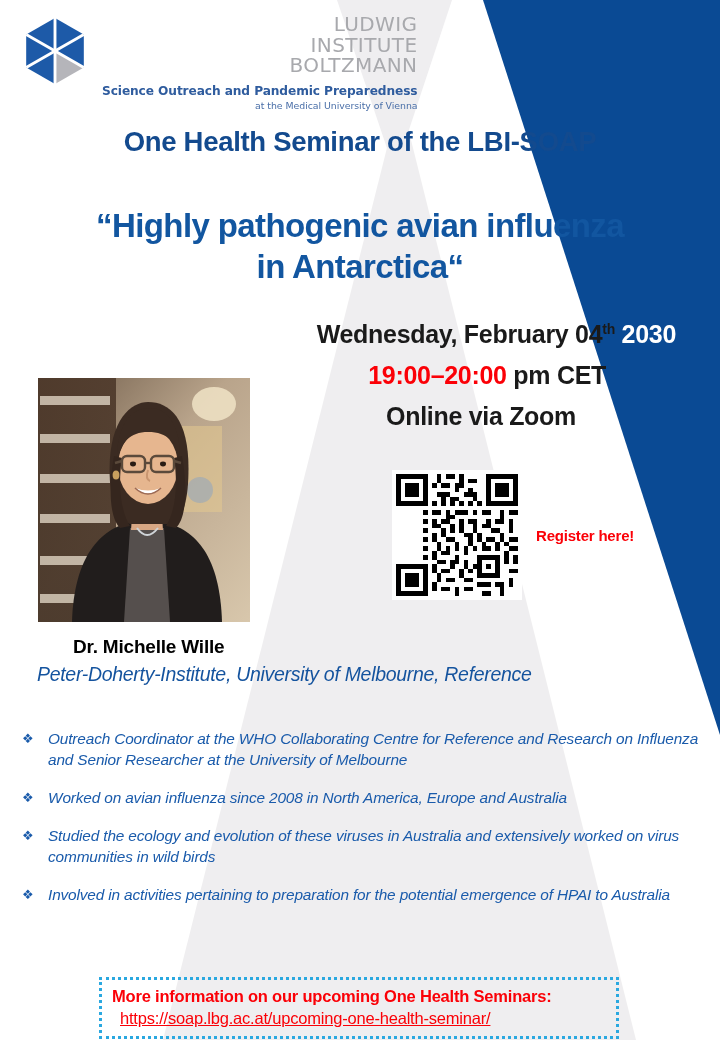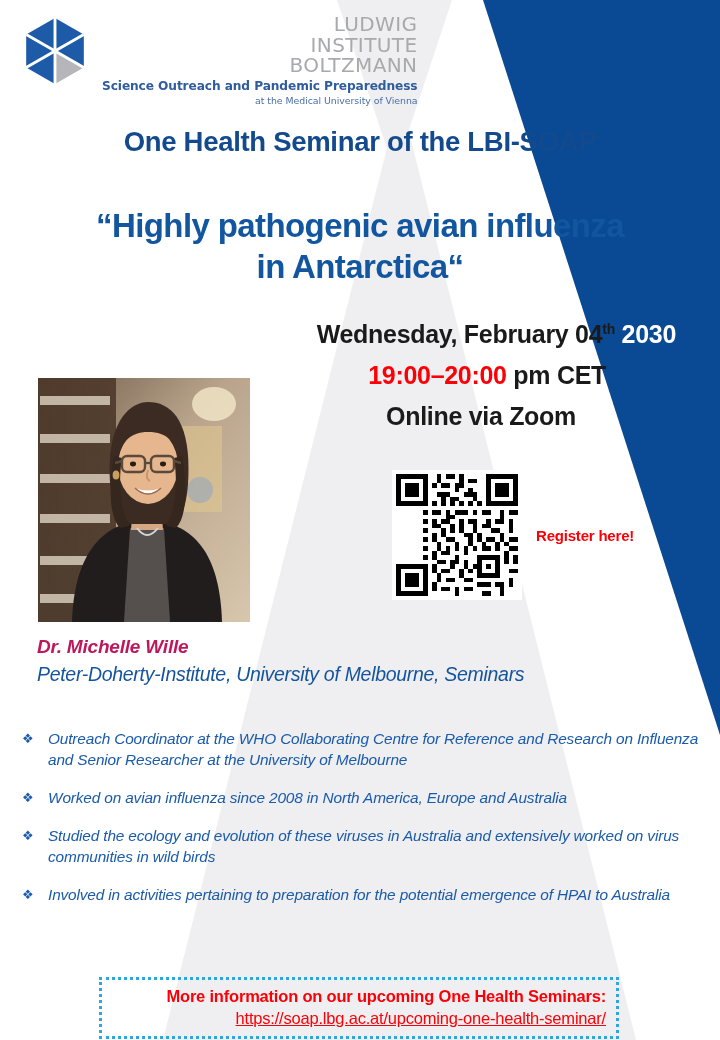--- a/index.html
+++ b/index.html
@@ -20,21 +20,21 @@
   .logo-mark{width:74px;height:72px;flex:0 0 auto;margin-top:3px;}
   .logo-text{padding-top:2px;}
   .logo-word{
     font-family:"DejaVu Sans",sans-serif;
     font-size:20px;line-height:20.5px;letter-spacing:.4px;
     color:#a8a9ad;font-weight:400;
   }
   .logo-sub{
     font-family:"DejaVu Sans",sans-serif;
     font-size:12.2px;line-height:15px;font-weight:700;color:#2f5c9e;
-    margin-top:3px;letter-spacing:-0.1px;
+    margin-top:8px;letter-spacing:-0.1px;
   }
   .logo-sub2{
     font-family:"DejaVu Sans",sans-serif;
     font-size:9.4px;line-height:12px;font-weight:400;color:#4a6fa8;
     margin-top:1px;letter-spacing:-0.05px;
   }
 
   
   .headline{
     position:absolute;left:0;top:126px;width:720px;z-index:6;
@@ -88,21 +88,21 @@
     position:absolute;left:536px;top:527px;z-index:6;
     font-family:"Liberation Sans",sans-serif;
     font-weight:700;font-size:15px;color:#fb0007;letter-spacing:-0.2px;
     white-space:nowrap;
   }
 
   
   .speaker{position:absolute;left:37px;top:636px;z-index:6;}
   .speaker-name{
     font-family:"Liberation Sans",sans-serif;
-    font-weight:700;font-style:italic;font-size:19px;color:#be185d;letter-spacing:-0.2px;
+    font-weight:700;font-size:19px;color:#000000;letter-spacing:-0.2px;margin-left:36px;
   }
   .speaker-aff{
     margin-top:5px;
     font-family:"Liberation Sans",sans-serif;
     font-style:italic;font-weight:400;font-size:19.5px;color:#14539e;letter-spacing:-0.3px;
   }
 
   
   .bullets{position:absolute;left:22px;top:728px;width:680px;z-index:6;}
   .bullet{display:flex;align-items:flex-start;margin-bottom:17px;}
@@ -116,21 +116,21 @@
     font-style:italic;font-size:15.4px;line-height:21px;color:#1a5bab;
     letter-spacing:-0.15px;
   }
 
   
   .footer-box{
     position:absolute;left:99px;top:977px;width:520px;z-index:7;
     border:3px dotted #2aa8e0;
     box-sizing:border-box;
     padding:7px 10px 8px;
-    text-align:right;
+    text-align:left;
     background:transparent;
   }
   .footer-line1{
     font-family:"Liberation Sans",sans-serif;
     font-weight:700;font-size:16.5px;color:#fb0007;letter-spacing:-0.2px;
   }
   .footer-link{
     display:inline-block;margin-top:3px;
     font-family:"Liberation Sans",sans-serif;
     font-weight:400;font-size:16.5px;color:#fb0007;
@@ -383,21 +383,21 @@
           <rect x="13" y="10" width="1" height="1"></rect>
         <rect x="22" y="7" width="1" height="1"></rect>
           <rect x="9" y="3" width="1" height="1"></rect>
       </g>
     </svg>
   </div>
   <div class="register">Register here!</div>
 
   <div class="speaker">
     <div class="speaker-name">Dr. Michelle Wille</div>
-    <div class="speaker-aff">Peter-Doherty-Institute, University of Melbourne, Seminars</div>
+    <div class="speaker-aff">Peter-Doherty-Institute, University of Melbourne, Reference</div>
   </div>
 
   <div class="bullets">
     <div class="bullet">
       <span class="bullet-mark">❖</span>
       <span class="bullet-txt">Outreach Coordinator at the WHO Collaborating Centre for Reference and Research on Influenza and Senior Researcher at the University of Melbourne</span>
     </div>
     <div class="bullet">
       <span class="bullet-mark">❖</span>
       <span class="bullet-txt">Worked on avian influenza since 2008 in North America, Europe and Australia</span>

